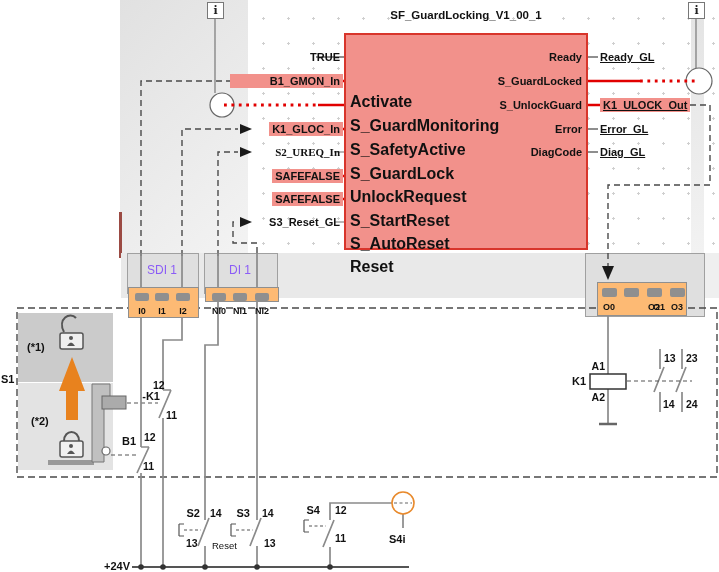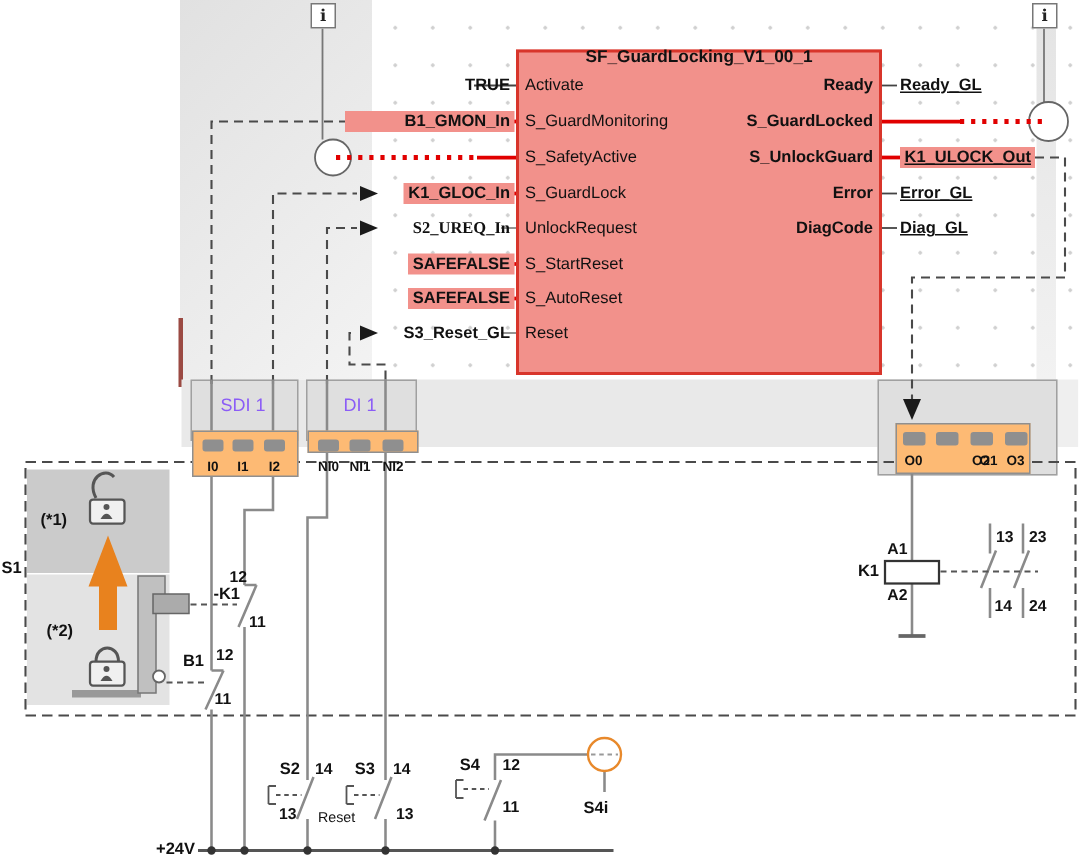--- a/index.html
+++ b/index.html
@@ -21,21 +21,21 @@
   .pad{position:absolute;background:#8f8f8f;border-radius:2px;}
   .fb{left:344px;top:33px;width:244px;height:217px;background:#f2918b;
       border:2px solid #d8352b;box-sizing:border-box;}
   .lbl{position:absolute;font-weight:bold;font-size:11px;color:#111;white-space:nowrap;line-height:14px;}
   .sm{font-size:9px;}
   .md{font-size:10.5px;}
   .nrm{font-weight:normal;}
   .ctr{text-align:center;}
   .rt{text-align:right;}
   .mod-lab{position:absolute;font-size:12px;color:#8b5cf6;white-space:nowrap;}
-  .pin-in{position:absolute;left:350px;font-weight:normal;font-size:11px;color:#111;line-height:14px;white-space:nowrap;}
+  .pin-in{position:absolute;left:350px;font-weight:bold;font-size:16px;color:#111;line-height:14px;white-space:nowrap;margin-top:45px;}
   .pin-out{position:absolute;font-weight:bold;font-size:11px;color:#111;line-height:14px;white-space:nowrap;
            right:137px;text-align:right;}
   .src{position:absolute;right:379px;font-weight:bold;font-size:11px;color:#111;line-height:14px;white-space:nowrap;}
   .dst{position:absolute;left:600px;font-weight:bold;font-size:11px;color:#111;line-height:14px;white-space:nowrap;text-decoration:underline;}
   .hl{background:#f2918b;padding:0 3px;}
   .src.hl{right:376px;}
   .info{position:absolute;width:15px;height:15px;border:1px solid #777;background:#fff;
         font-family:"DejaVu Serif",serif;font-weight:bold;font-size:11px;color:#222;
         text-align:center;line-height:15px;}
   svg{position:absolute;left:0;top:0;}
@@ -187,21 +187,21 @@
     <span class="lbl sm ctr" style="left:46px;top:17px;width:20px;">O2</span>
     <span class="lbl sm ctr" style="left:69px;top:17px;width:20px;">O3</span>
   </div>
 
   <span class="mod-lab ctr" style="left:127px;top:263px;width:70px;">SDI 1</span>
   <span class="mod-lab ctr" style="left:204px;top:263px;width:72px;">DI 1</span>
 
   <div class="info" style="left:207px;top:2px;">i</div>
   <div class="info" style="left:688px;top:2px;">i</div>
 
-  <span class="lbl ctr" style="left:344px;top:31px;width:244px;font-size:11.5px;">SF_GuardLocking_V1_00_1</span>
+  <span class="lbl ctr" style="left:344px;top:8px;width:244px;font-size:11.5px;">SF_GuardLocking_V1_00_1</span>
 
   <span class="pin-in" style="top:50px;">Activate</span>
   <span class="pin-in" style="top:74px;">S_GuardMonitoring</span>
   <span class="pin-in" style="top:98px;">S_SafetyActive</span>
   <span class="pin-in" style="top:122px;">S_GuardLock</span>
   <span class="pin-in" style="top:145px;">UnlockRequest</span>
   <span class="pin-in" style="top:169px;">S_StartReset</span>
   <span class="pin-in" style="top:192px;">S_AutoReset</span>
   <span class="pin-in" style="top:215px;">Reset</span>
 

